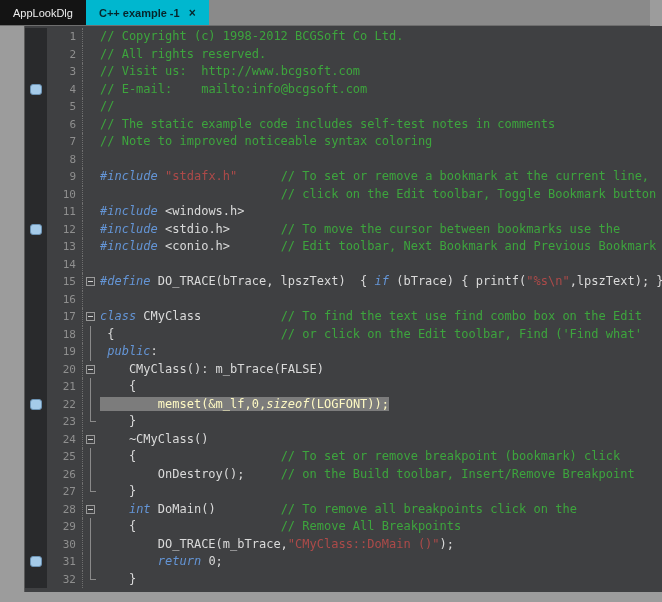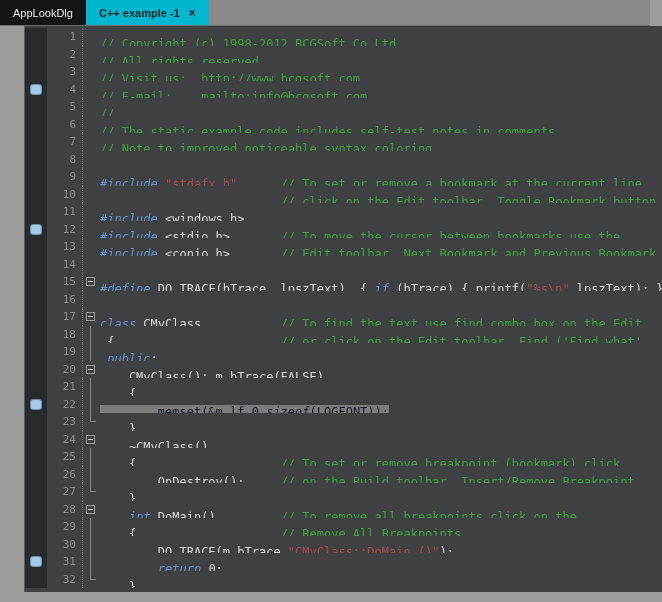--- a/index.html
+++ b/index.html
@@ -54,28 +54,28 @@
     position:absolute; left:3px; top:4px; width:9px; height:9px;
     border:1px solid #9A9A9A; background:#3F4042;
   }
   .f-box::after {
     content:""; position:absolute; left:1px; right:1px; top:3px;
     height:1px; background:#CFCFCF;
   }
   .f-line { position:absolute; left:7px; top:0; bottom:0; width:1px; background:#8A8A8A; }
   .f-end  { position:absolute; left:7px; top:0; height:9px; width:6px;
             border-left:1px solid #8A8A8A; border-bottom:1px solid #8A8A8A; }
-  .code { flex:1; overflow:hidden; color:#DADADA;margin-top:8px; }
+  .code { flex:1; overflow:hidden; color:#DADADA; }
   .seg.cmt  { color:#3DA53D; }
   .seg.kw   { color:#6495D6;font-style:italic; }
   .seg.str  { color:#AD4A49; }
-  .seg.txt  { color:#DADADA;text-decoration:underline; }
+  .seg.txt  { color:#DADADA; }
   .seg.link { color:#3DA53D; }
   .sel { background:#7C7C7C; }
-  .sel .seg { color:#0f172a; }
+  .sel .seg { color:#fef9c3; }
 </style>
 </head>
 <body>
 
 <div class="app">
   <div class="tabstrip" id="tabstrip">
       <div class="tab">
         <span>AppLookDlg</span>
       </div>
       <div class="tab active">

